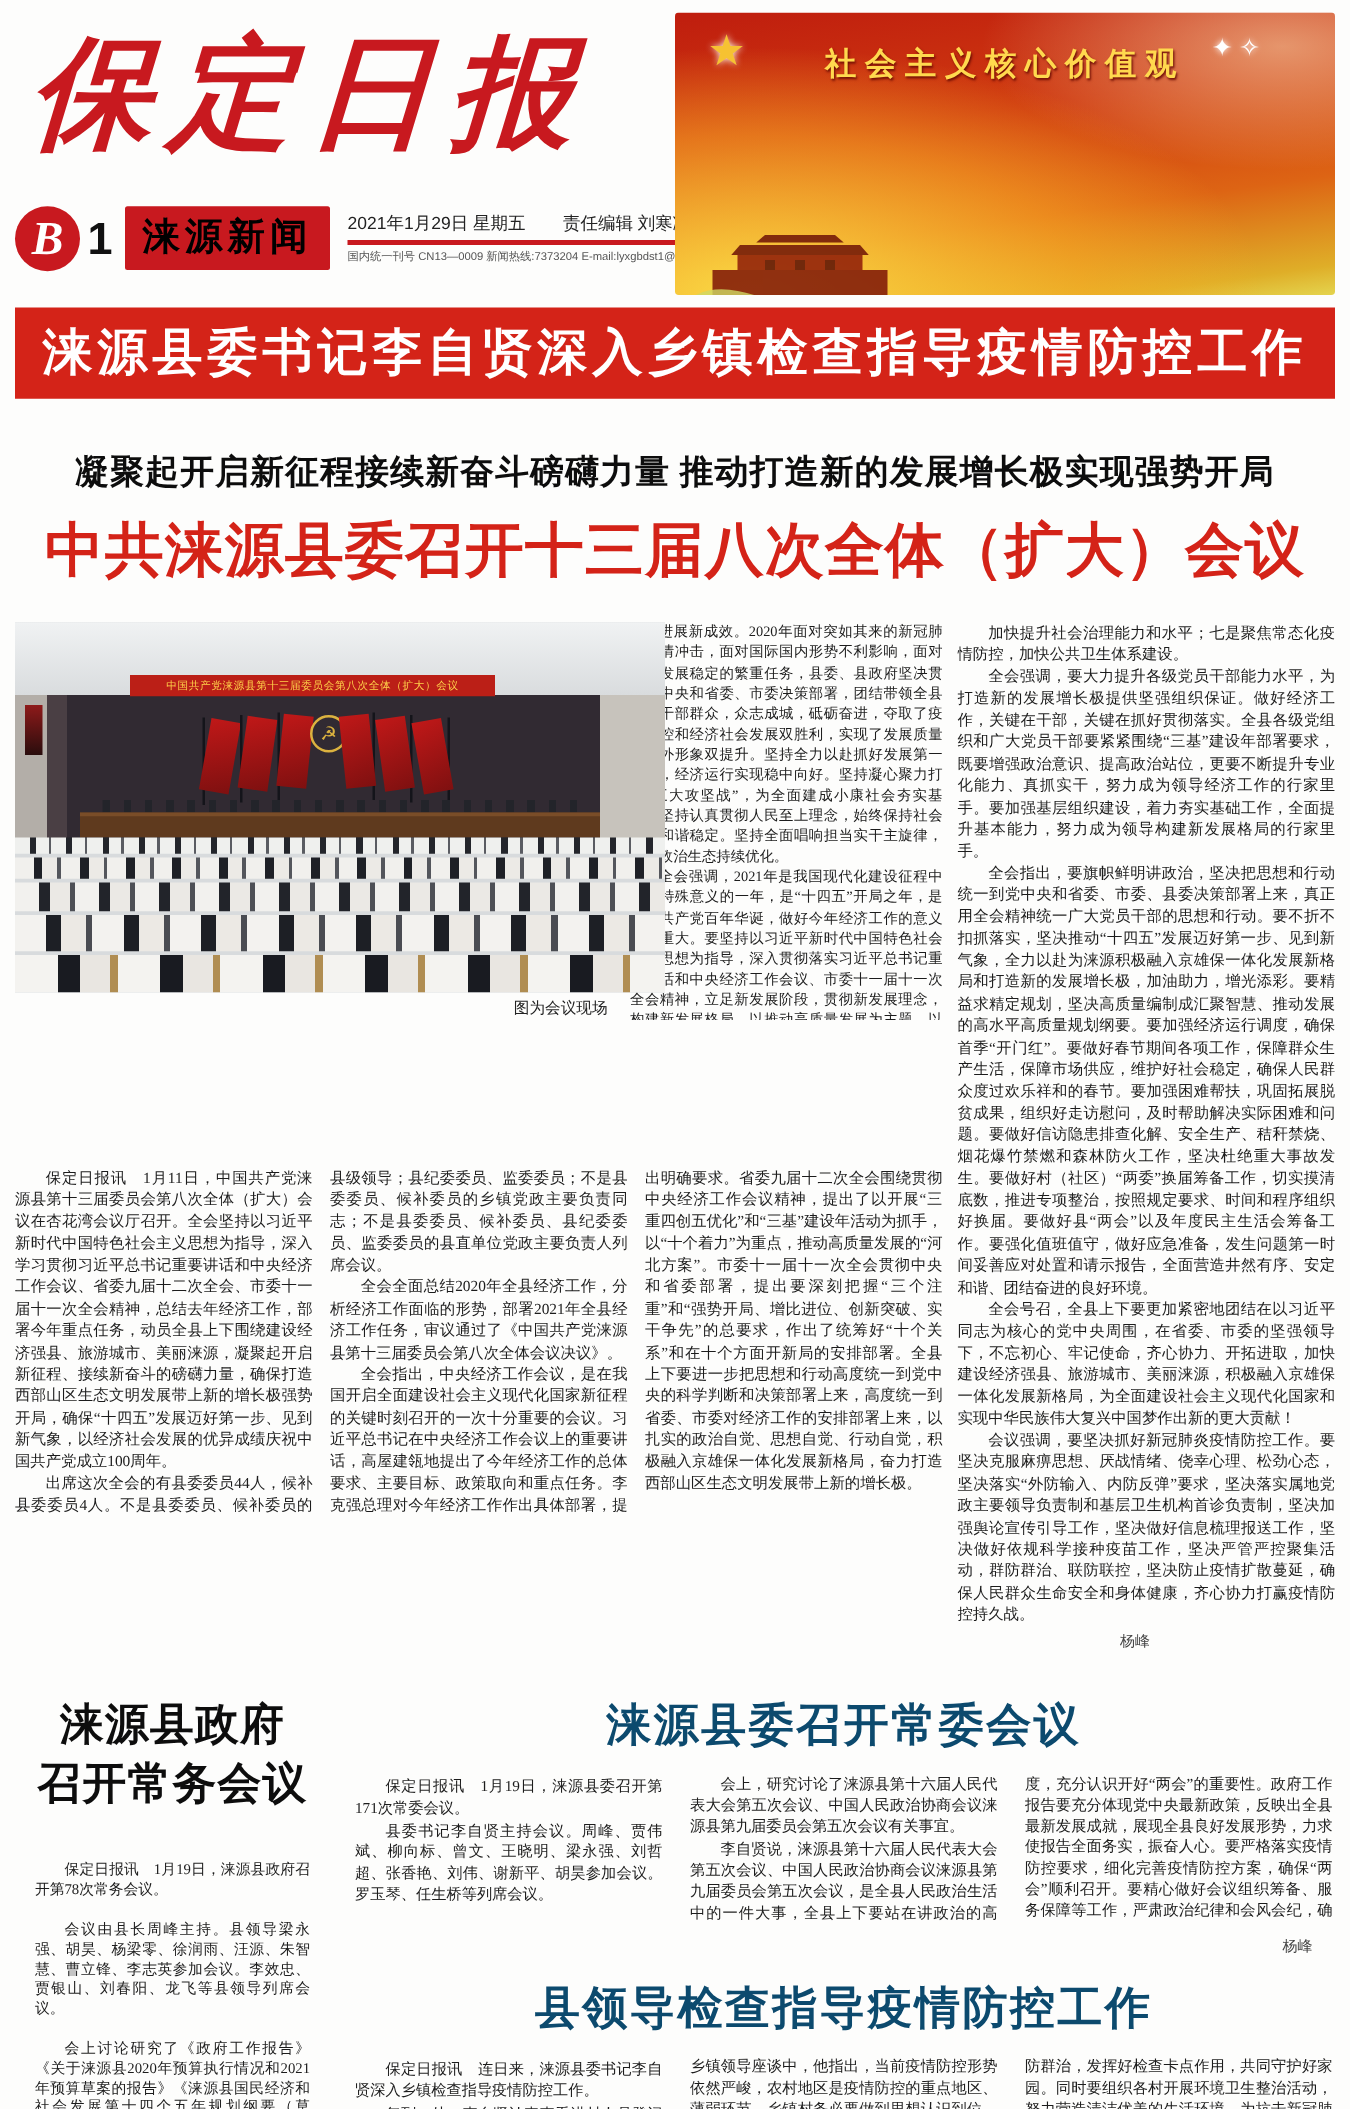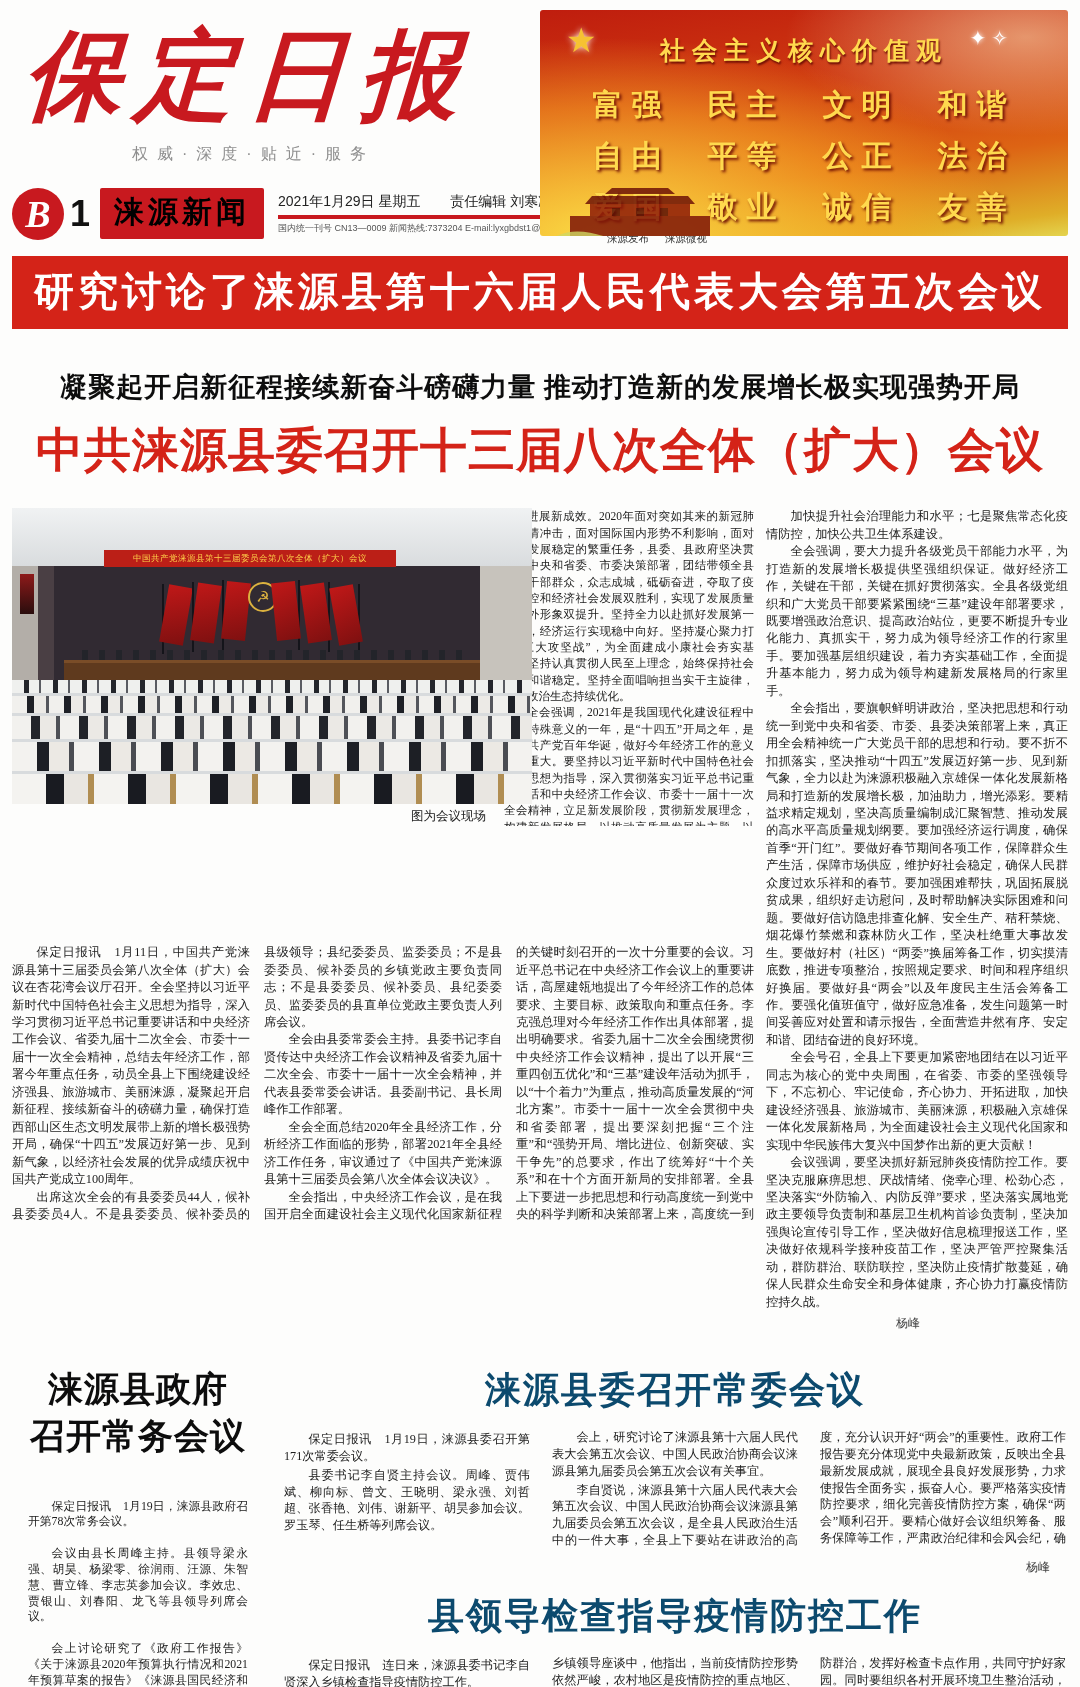--- a/index.html
+++ b/index.html
@@ -94,21 +94,20 @@
   .epi-body{height:88px;}
 </style>
 </head>
 <body>
 
 <div class="page">
 
   <div class="mast-row">
     <div class="mast-left">
       <div class="paper-title">保定日报</div>
-      <div class="slogan">权威·深度·贴近·服务</div>
       <div class="edition-row">
         <div class="b-circle">B</div>
         <div class="ed-num">1</div>
         <div class="section-box">涞源新闻</div>
         <div class="date-block">
           <div class="date-line">
             <span>2021年1月29日 星期五</span>
             <span class="ed">责任编辑 刘寒凝</span>
           </div>
           <div class="red-rule"></div>
@@ -124,48 +123,34 @@
             <div class="qr-label">涞源微视</div>
           </div>
         </div>
       </div>
     </div>
 
     <div class="values-poster">
       <span class="vp-star">★</span>
       <span class="vp-spark">✦ ✧</span>
       <div class="vp-title">社会主义核心价值观</div>
-      <div class="vp-grid">
-        <span>富强</span>
-        <span>民主</span>
-        <span>文明</span>
-        <span>和谐</span>
-        <span>自由</span>
-        <span>平等</span>
-        <span>公正</span>
-        <span>法治</span>
-        <span>爱国</span>
-        <span>敬业</span>
-        <span>诚信</span>
-        <span>友善</span>
-      </div>
       <svg class="vp-gate" width="180" height="54" viewBox="0 0 180 54">
         <rect x="20" y="30" width="140" height="24" fill="#7e1508"></rect>
         <rect x="40" y="18" width="100" height="12" fill="#8e1a08"></rect>
         <path d="M35 18 L145 18 L138 10 L42 10 Z" fill="#6e1206"></path>
         <path d="M55 8 L125 8 L118 2 L62 2 Z" fill="#6e1206"></path>
         <rect x="62" y="22" width="8" height="8" fill="#5a0e04"></rect>
           <rect x="86" y="22" width="8" height="8" fill="#5a0e04"></rect>
           <rect x="110" y="22" width="8" height="8" fill="#5a0e04"></rect>
         <path d="M0 54 C20 40 40 46 60 52 C40 54 20 54 0 54 Z" fill="#c8d86a" opacity=".8"></path>
       </svg>
     </div>
   </div>
 
-  <div class="banner">研究讨论了涞源县第十六届人民代表大会第五次会议</div>
+  <div class="banner">涞源县委书记李自贤深入乡镇检查指导疫情防控工作</div>
 
   <div class="kicker">凝聚起开启新征程接续新奋斗磅礴力量  推动打造新的发展增长极实现强势开局</div>
   <div class="main-headline">中共涞源县委召开十三届八次全体（扩大）会议</div>
 
   <div class="main-body">
 
     <div class="photo-cell">
       <div class="photo">
         <div class="ph-ceiling"></div>
         <div class="ph-wall"></div>
@@ -210,21 +195,20 @@
           <p>全会号召，全县上下要更加紧密地团结在以习近平同志为核心的党中央周围，在省委、市委的坚强领导下，不忘初心、牢记使命，齐心协力、开拓进取，加快建设经济强县、旅游城市、美丽涞源，积极融入京雄保一体化发展新格局，为全面建设社会主义现代化国家和实现中华民族伟大复兴中国梦作出新的更大贡献！</p>
           <p>会议强调，要坚决抓好新冠肺炎疫情防控工作。要坚决克服麻痹思想、厌战情绪、侥幸心理、松劲心态，坚决落实“外防输入、内防反弹”要求，坚决落实属地党政主要领导负责制和基层卫生机构首诊负责制，坚决加强舆论宣传引导工作，坚决做好信息梳理报送工作，坚决做好依规科学接种疫苗工作，坚决严管严控聚集活动，群防群治、联防联控，坚决防止疫情扩散蔓延，确保人民群众生命安全和身体健康，齐心协力打赢疫情防控持久战。</p>
         </div>
       <div class="byline">杨峰</div>
     </div>
 
     <div class="cell-lower">
       <div class="col-text">
           <p>保定日报讯　1月11日，中国共产党涞源县第十三届委员会第八次全体（扩大）会议在杏花湾会议厅召开。全会坚持以习近平新时代中国特色社会主义思想为指导，深入学习贯彻习近平总书记重要讲话和中央经济工作会议、省委九届十二次全会、市委十一届十一次全会精神，总结去年经济工作，部署今年重点任务，动员全县上下围绕建设经济强县、旅游城市、美丽涞源，凝聚起开启新征程、接续新奋斗的磅礴力量，确保打造西部山区生态文明发展带上新的增长极强势开局，确保“十四五”发展迈好第一步、见到新气象，以经济社会发展的优异成绩庆祝中国共产党成立100周年。</p>
           <p>出席这次全会的有县委委员44人，候补县委委员4人。不是县委委员、候补委员的县级领导；县纪委委员、监委委员；不是县委委员、候补委员的乡镇党政主要负责同志；不是县委委员、候补委员、县纪委委员、监委委员的县直单位党政主要负责人列席会议。</p>
-          <p>全会由县委常委会主持。县委书记李自贤传达中央经济工作会议精神及省委九届十二次全会、市委十一届十一次全会精神，并代表县委常委会讲话。县委副书记、县长周峰作工作部署。</p>
           <p>全会全面总结2020年全县经济工作，分析经济工作面临的形势，部署2021年全县经济工作任务，审议通过了《中国共产党涞源县第十三届委员会第八次全体会议决议》。</p>
           <p>全会指出，中央经济工作会议，是在我国开启全面建设社会主义现代化国家新征程的关键时刻召开的一次十分重要的会议。习近平总书记在中央经济工作会议上的重要讲话，高屋建瓴地提出了今年经济工作的总体要求、主要目标、政策取向和重点任务。李克强总理对今年经济工作作出具体部署，提出明确要求。省委九届十二次全会围绕贯彻中央经济工作会议精神，提出了以开展“三重四创五优化”和“三基”建设年活动为抓手，以“十个着力”为重点，推动高质量发展的“河北方案”。市委十一届十一次全会贯彻中央和省委部署，提出要深刻把握“三个注重”和“强势开局、增比进位、创新突破、实干争先”的总要求，作出了统筹好“十个关系”和在十个方面开新局的安排部署。全县上下要进一步把思想和行动高度统一到党中央的科学判断和决策部署上来，高度统一到省委、市委对经济工作的安排部署上来，以扎实的政治自觉、思想自觉、行动自觉，积极融入京雄保一体化发展新格局，奋力打造西部山区生态文明发展带上新的增长极。</p>
         </div>
     </div>
   </div>
 
   <div class="bottom">
 
     <div class="bl-art">
       <div class="art-title-sm">

